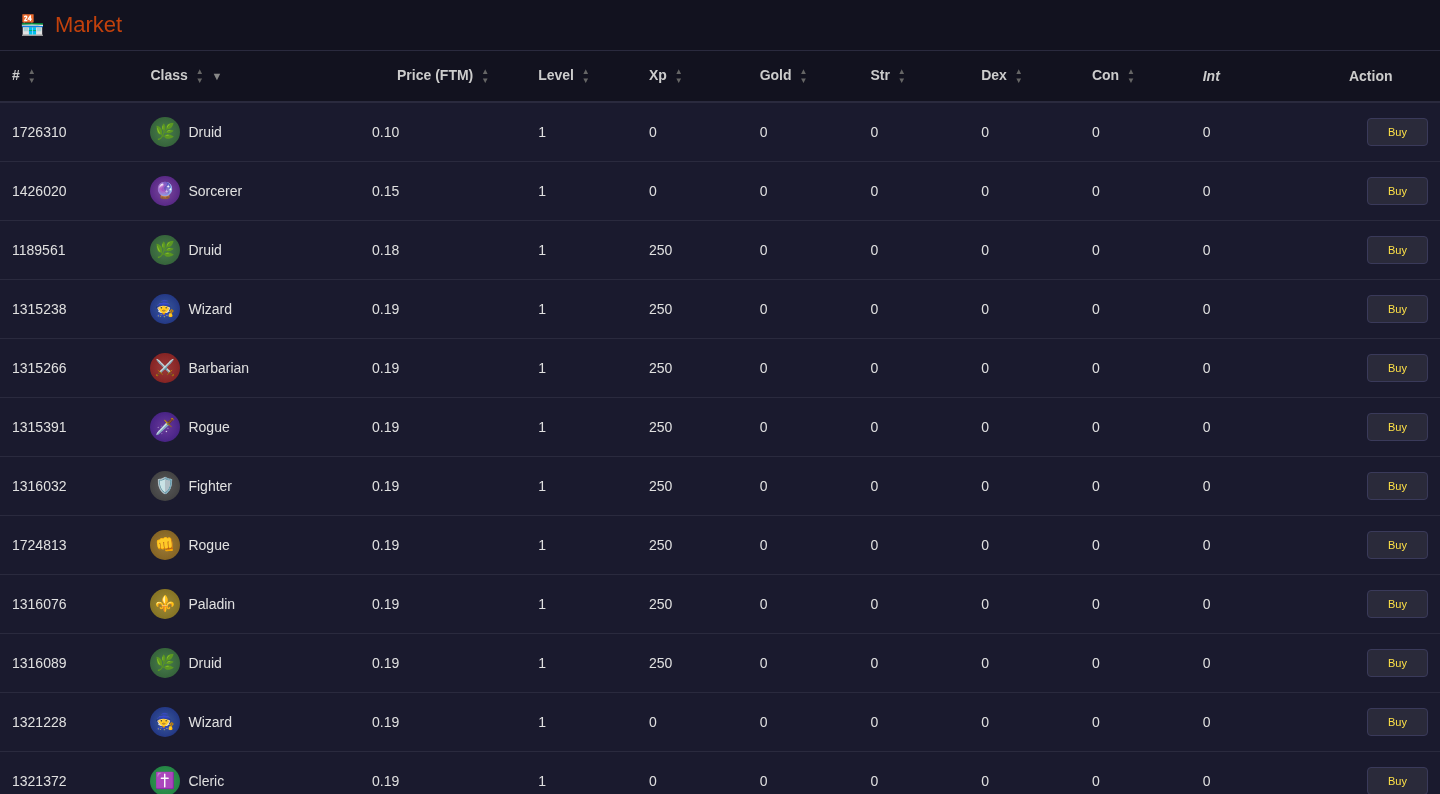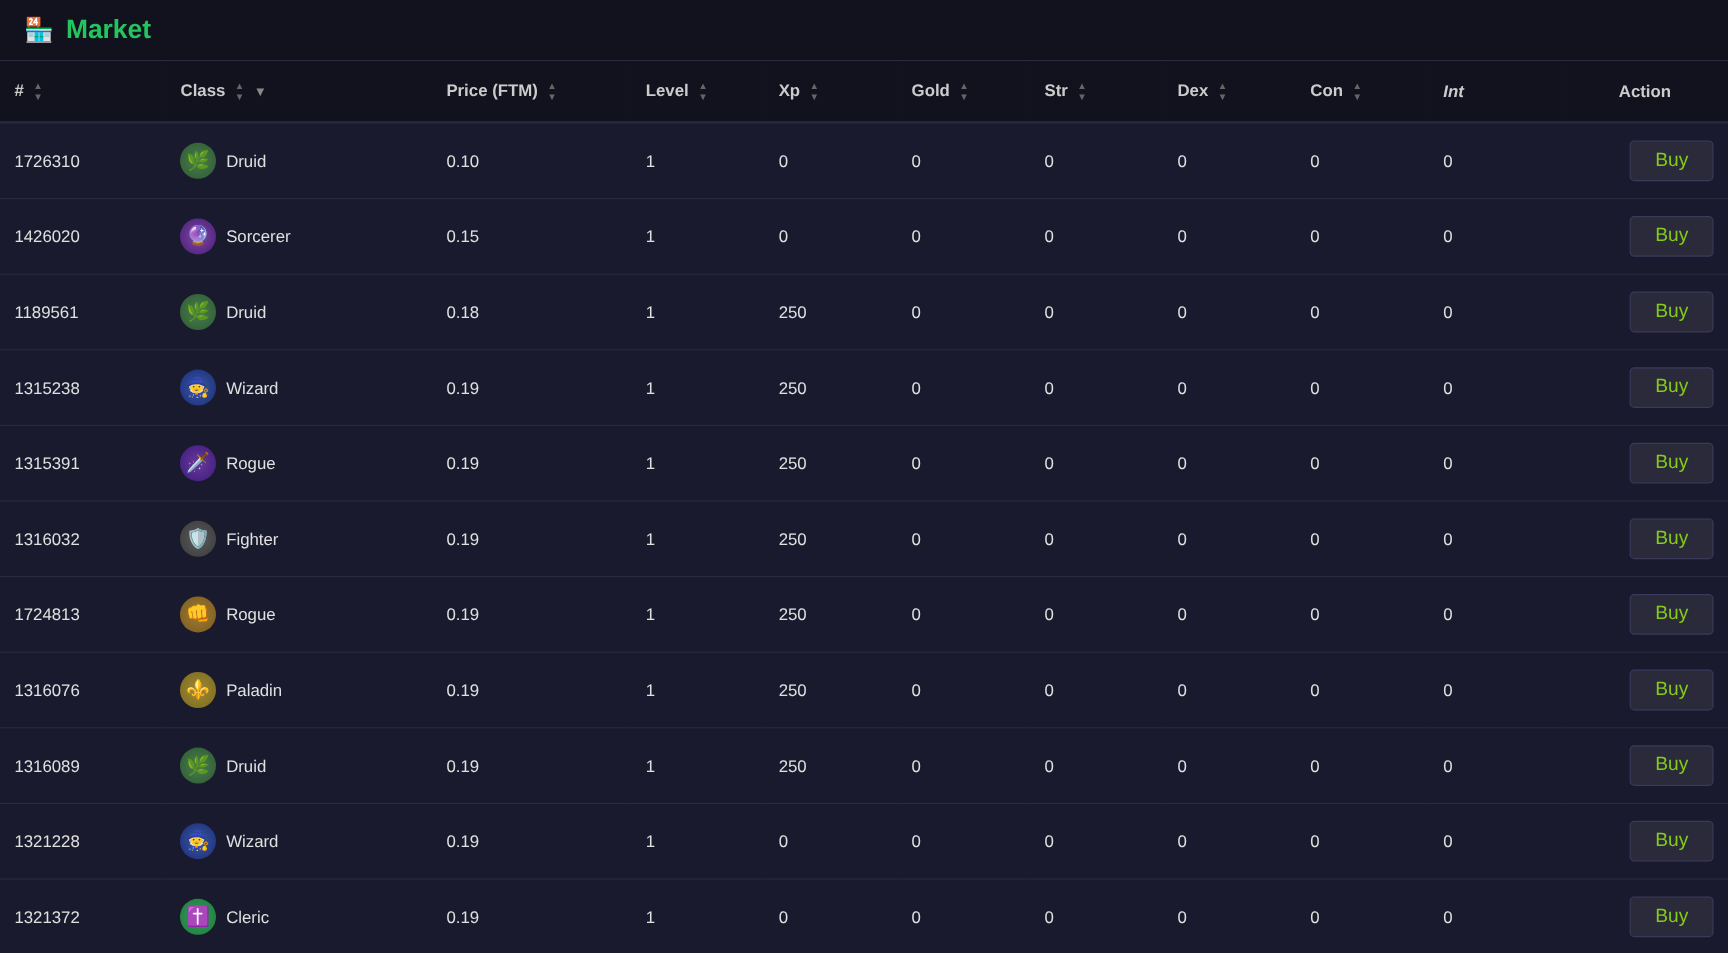--- a/index.html
+++ b/index.html
@@ -25,22 +25,22 @@
       gap: 10px;
       border-bottom: 1px solid #2a2a3e;
     }
 
     .header-icon {
       font-size: 20px;
     }
 
     .header-title {
       font-size: 22px;
-      font-weight: 700;
-      color: #22c55e;
+      font-weight: 400;
+      color: #c2410c;
     }
 
     .table-wrapper {
       background: #1a1a2e;
       overflow-x: auto;
     }
 
     table {
       width: 100%;
       border-collapse: collapse;
@@ -118,37 +118,37 @@
     .avatar-wizard { background: radial-gradient(circle, #3a5a9c, #1a2a7c); }
     .avatar-barbarian { background: radial-gradient(circle, #9c3a3a, #7c1a1a); }
     .avatar-rogue { background: radial-gradient(circle, #6a3a9c, #3a1a7c); }
     .avatar-fighter { background: radial-gradient(circle, #5a5a5a, #3a3a3a); }
     .avatar-monk { background: radial-gradient(circle, #9c7c3a, #7c5a1a); }
     .avatar-paladin { background: radial-gradient(circle, #9c8a3a, #7c6a1a); }
     .avatar-cleric { background: radial-gradient(circle, #3a9c5a, #1a7c3a); }
 
     .buy-button {
       background: #2a2a3a;
-      color: #84cc16;
+      color: #fde047;
       border: 1px solid #3a3a5a;
       padding: 7px 20px;
       border-radius: 4px;
-      font-size: 16px;
+      font-size: 11px;
       font-weight: 500;
       cursor: pointer;
       white-space: nowrap;
     }
 
     .action-cell {
       text-align: right;
     }
 
     .th-hash { width: 100px; }
     .th-class { width: 160px; }
-    .th-price { width: 120px; }
+    .th-price { width: 120px; text-align: center; }
     .th-level { width: 80px; }
     .th-xp { width: 80px; }
     .th-gold { width: 80px; }
     .th-str { width: 80px; }
     .th-dex { width: 80px; }
     .th-con { width: 80px; }
     .th-int { width: 80px; font-style: italic; }
     .th-action { width: 100px; text-align: center; }
   </style>
 </head>
@@ -304,20 +304,38 @@
             <td>1</td>
             <td>250</td>
             <td>0</td>
             <td>0</td>
             <td>0</td>
             <td>0</td>
             <td>0</td>
             <td class="action-cell"><button class="buy-button">Buy</button></td>
           </tr>
           <tr>
+            <td>1315266</td>
+            <td>
+              <div class="class-cell">
+                <div class="class-avatar avatar-barbarian">⚔️</div>
+                <span>Barbarian</span>
+              </div>
+            </td>
+            <td>0.19</td>
+            <td>1</td>
+            <td>250</td>
+            <td>0</td>
+            <td>0</td>
+            <td>0</td>
+            <td>0</td>
+            <td>0</td>
+            <td class="action-cell"><button class="buy-button">Buy</button></td>
+          </tr>
+          <tr>
             <td>1315391</td>
             <td>
               <div class="class-cell">
                 <div class="class-avatar avatar-rogue">🗡️</div>
                 <span>Rogue</span>
               </div>
             </td>
             <td>0.19</td>
             <td>1</td>
             <td>250</td>

